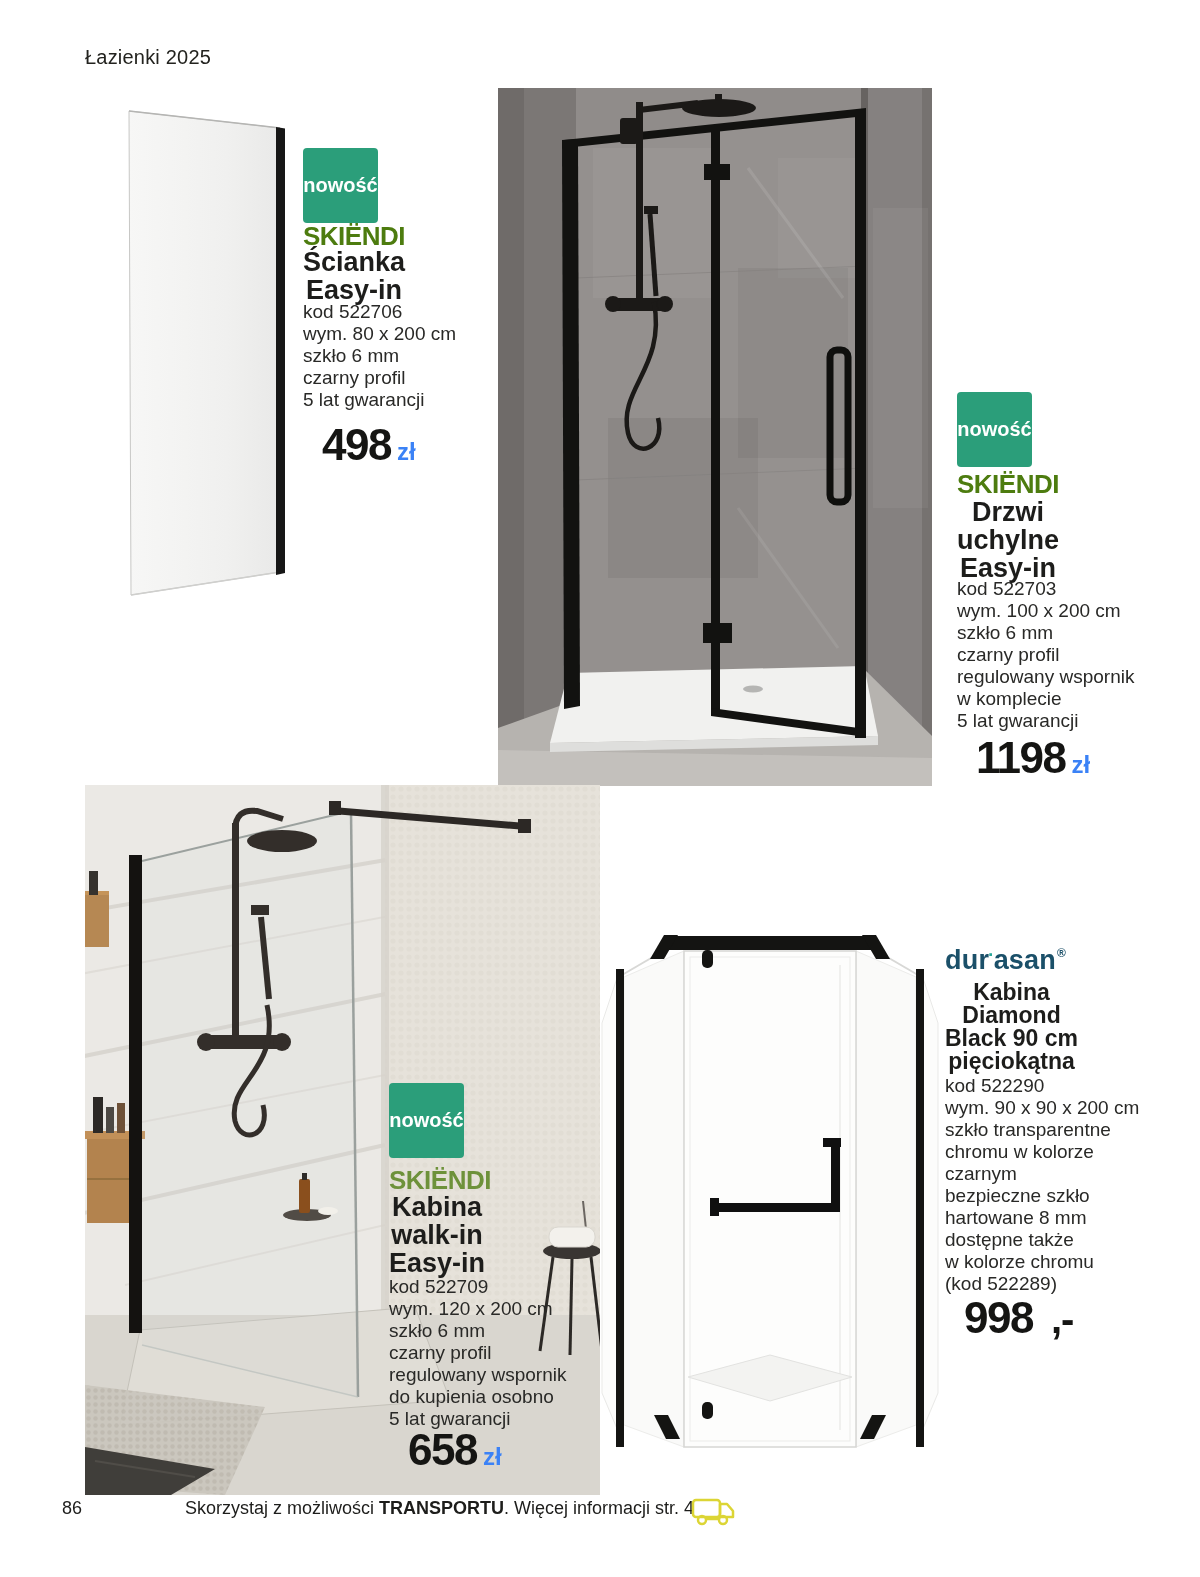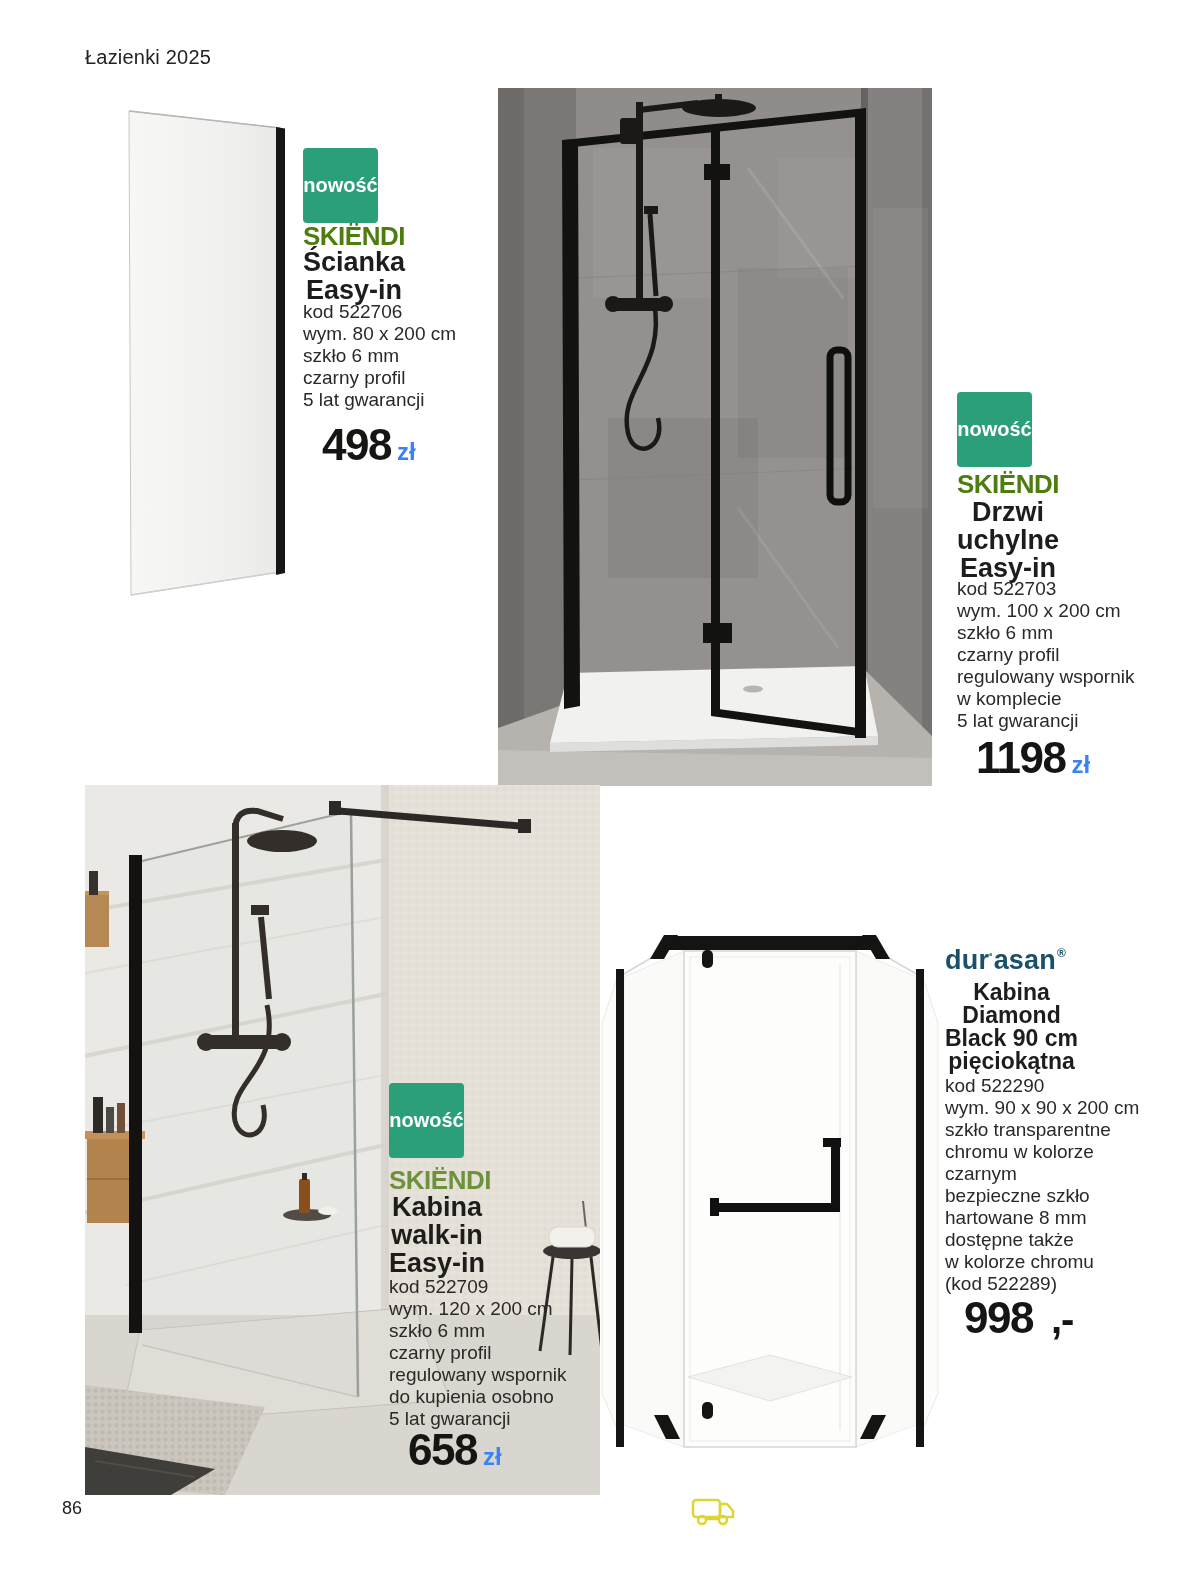--- a/index.html
+++ b/index.html
@@ -302,20 +302,21 @@
     <div class="spec-line">dostępne także</div>
     <div class="spec-line">w kolorze chromu</div>
     <div class="spec-line">(kod 522289)</div>
   </div>
   <div class="price-row" style="left:945px;top:1296px;gap:18px">
     <span class="price-amount">998</span>
     <span class="price-cur-big">,-</span>
   </div>
 
   <div class="footer" style="left:62px">86</div>
+  <div class="footer" style="left:185px"><span>Skorzystaj z możliwości </span><b>TRANSPORTU</b><span>. Więcej informacji str. 4</span></div>
   <svg class="abs" style="left:690px;top:1493px" width="46" height="38" viewBox="0 0 46 38">
     <g fill="none" stroke="#DCD535" stroke-width="2.5" stroke-linejoin="round">
       <rect x="3" y="7" width="27" height="17" rx="3"></rect>
       <path d="M30,11 h7 l6,7 v6 h-13 z"></path>
       <circle cx="12" cy="27" r="4"></circle>
       <circle cx="33" cy="27" r="4"></circle>
       <line x1="16" y1="26" x2="29" y2="26"></line>
     </g>
   </svg>
 

